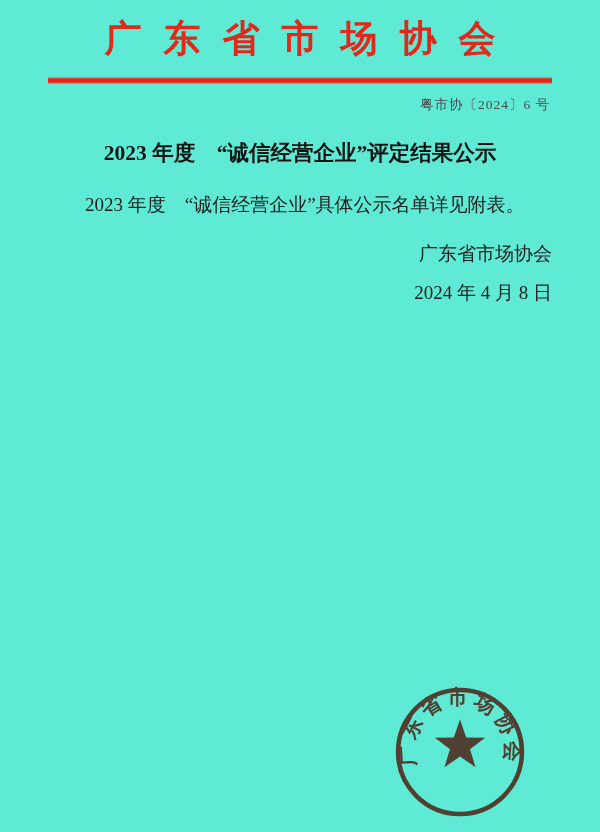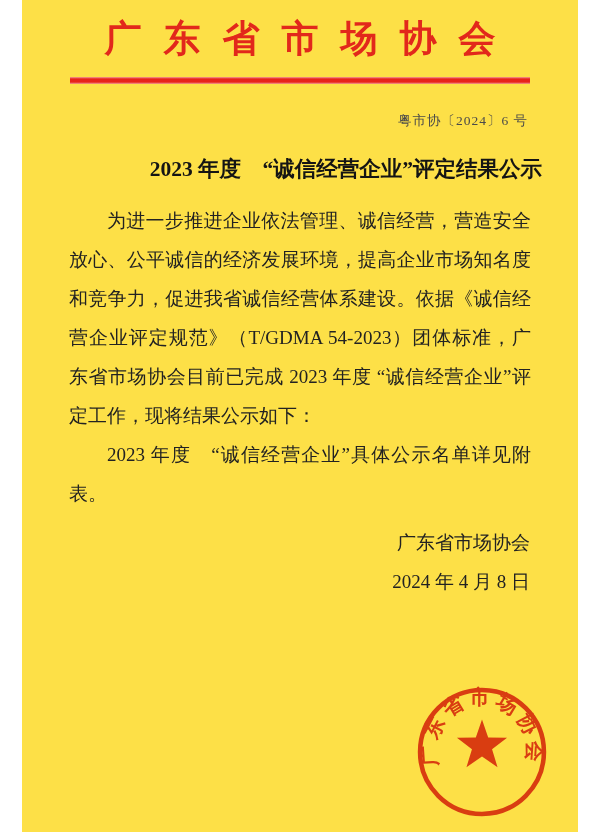--- a/index.html
+++ b/index.html
@@ -1,21 +1,21 @@
 <!DOCTYPE html>
 <html><head>
 <meta charset="utf-8">
 <style>
   html, body { margin: 0; padding: 0; background: #ffffff; }
   .page {
     position: relative;
-    width: 556px;
+    width: 600px;
     height: 832px;
     margin: 0 auto;
-    background: #fde047;
+    background: #5eead4;
     font-family: "Liberation Serif", "DejaVu Serif", serif;
     color: #222222;
     overflow: hidden;
   }
   .masthead {
     margin: 0 auto;
     padding-top: 14px;
     text-align: center;
     color: #e2281b;
     font-weight: bold;
@@ -23,29 +23,29 @@
     letter-spacing: 22px;
     text-indent: 22px;
     white-space: nowrap;
   }
   .red-rule {
     margin: 13px 48px 0 48px;
     height: 7px;
     background: linear-gradient(#f4a197, #e8231a 28%, #e8231a 72%, #f4a197);
   }
   .doc-number {
-    margin: 28px 50px 0 48px;
+    margin: 12px 50px 0 48px;
     text-align: right;
     font-size: 13.5px;
     color: #4a4a4a;
     letter-spacing: 1px;
   }
   .doc-title {
     margin: 24px 36px 0 36px;
-    text-align: right;
+    text-align: center;
     font-size: 21.5px;
     font-weight: bold;
     color: #141414;
   }
   .content {
     margin: 18px 47px 0 47px;
     font-size: 19px;
     line-height: 39px;
     text-align: justify;
   }
@@ -75,21 +75,20 @@
 
   <div class="masthead">广东省市场协会</div>
 
   <div class="red-rule"></div>
 
   <div class="doc-number">粤市协〔2024〕6 号</div>
 
   <div class="doc-title">2023 年度　“诚信经营企业”评定结果公示</div>
 
   <div class="content">
-    <p>为进一步推进企业依法管理、诚信经营，营造安全放心、公平诚信的经济发展环境，提高企业市场知名度和竞争力，促进我省诚信经营体系建设。依据《诚信经营企业评定规范》（T/GDMA 54-2023）团体标准，广东省市场协会目前已完成 2023 年度 “诚信经营企业”评定工作，现将结果公示如下：</p>
     <p>2023 年度　“诚信经营企业”具体公示名单详见附表。</p>
   </div>
 
   <div class="signature">
     <div>广东省市场协会</div>
     <div>2024 年 4 月 8 日</div>
   </div>
 
   <div class="seal">
     <svg viewBox="0 0 132 132" width="134" height="134">

